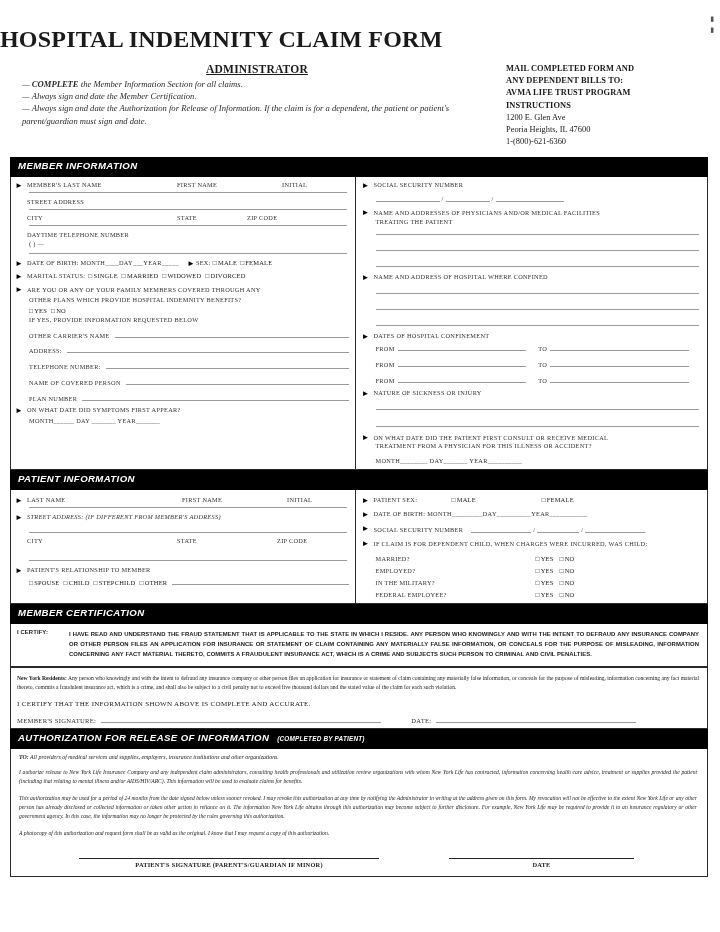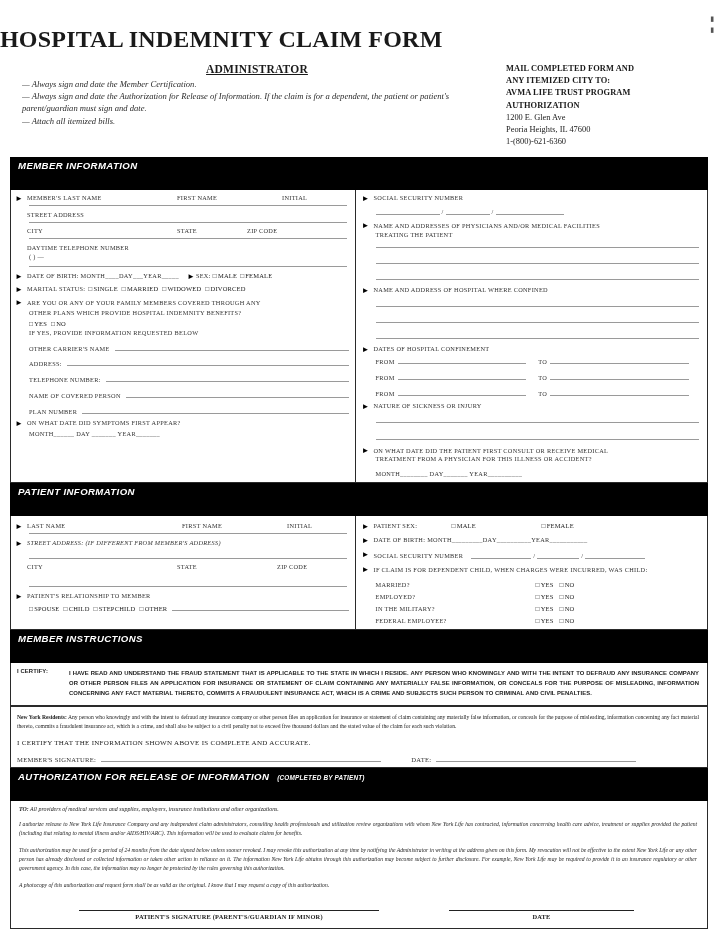--- a/index.html
+++ b/index.html
@@ -54,21 +54,21 @@
 
   
   .bar {
     background: #000000;
     color: #ffffff;
     font-family: "Liberation Sans", sans-serif;
     font-style: italic;
     font-weight: bold;
     font-size: 9.6px;
     letter-spacing: .4px;
-    padding: 3px 0 19px 8px;
+    padding: 3px 0 6px 8px;
     margin: 0;
   }
   .bar .sub {
     font-size: 6.4px;
     font-style: italic;
     font-weight: bold;
     letter-spacing: .2px;
     padding-left: 8px;
   }
 
@@ -156,29 +156,29 @@
 </head>
 <body>
 
 <div class="page">
 
   <div class="title">HOSPITAL INDEMNITY CLAIM FORM</div>
 
   <div class="instr-wrap">
     <div class="instr-left">
       <div class="instr-head">ADMINISTRATOR</div>
+      <div class="instr-line">— <b>COMPLETE</b> the Member Information Section for all claims.</div>
       <div class="instr-line">— Always sign and date the Member Certification.</div>
       <div class="instr-line">— Always sign and date the Authorization for Release of Information.  If the claim is for a dependent, the patient or patient's parent/guardian must sign and date.</div>
-      <div class="instr-line">— Attach all itemized bills.</div>
     </div>
     <div class="mail-block">
       <div class="strong">MAIL COMPLETED FORM AND</div>
-      <div class="strong">ANY ITEMIZED CITY TO:</div>
+      <div class="strong">ANY DEPENDENT BILLS TO:</div>
       <div class="strong">AVMA LIFE TRUST PROGRAM</div>
-      <div class="strong">AUTHORIZATION</div>
+      <div class="strong">INSTRUCTIONS</div>
       <div>1200 E. Glen Ave</div>
       <div>Peoria Heights, IL 47600</div>
       <div>1-(800)-621-6360</div>
     </div>
   </div>
 
   <div class="corner-marks">▮<br>▮</div>
 
   <div class="framewrap" style="margin-top:9px;">
     <div class="bar">MEMBER INFORMATION</div>
@@ -455,21 +455,21 @@
         <div class="row" style="margin-left:14px;margin-top:5px;">
           <span class="lbl" style="width:160px;">FEDERAL EMPLOYEE?</span>
           <span class="cb">YES</span>
           <span class="cb" style="margin-left:6px;">NO</span>
         </div>
       </div>
     </div>
   </div>
 
   <div class="framewrap">
-    <div class="bar">MEMBER INSTRUCTIONS</div>
+    <div class="bar">MEMBER CERTIFICATION</div>
     <div class="boxed">
       <div class="cert-body">
         <div class="cert-row">
           <div class="cert-key">I CERTIFY:</div>
           <div class="cert-text">I HAVE READ AND UNDERSTAND THE FRAUD STATEMENT THAT IS APPLICABLE TO THE STATE IN WHICH I RESIDE.  ANY PERSON WHO KNOWINGLY AND WITH THE INTENT TO DEFRAUD ANY INSURANCE COMPANY OR OTHER PERSON FILES AN APPLICATION FOR INSURANCE OR STATEMENT OF CLAIM CONTAINING ANY MATERIALLY FALSE INFORMATION, OR CONCEALS FOR THE PURPOSE OF MISLEADING, INFORMATION CONCERNING ANY FACT MATERIAL THERETO, COMMITS A  FRAUDULENT INSURANCE ACT, WHICH IS A CRIME AND SUBJECTS SUCH PERSON TO CRIMINAL AND CIVIL PENALTIES.</div>
         </div>
       </div>
     </div>
     <div class="boxed" style="border-top:1px solid #2a2a2a;">
       <div class="ny-block">

